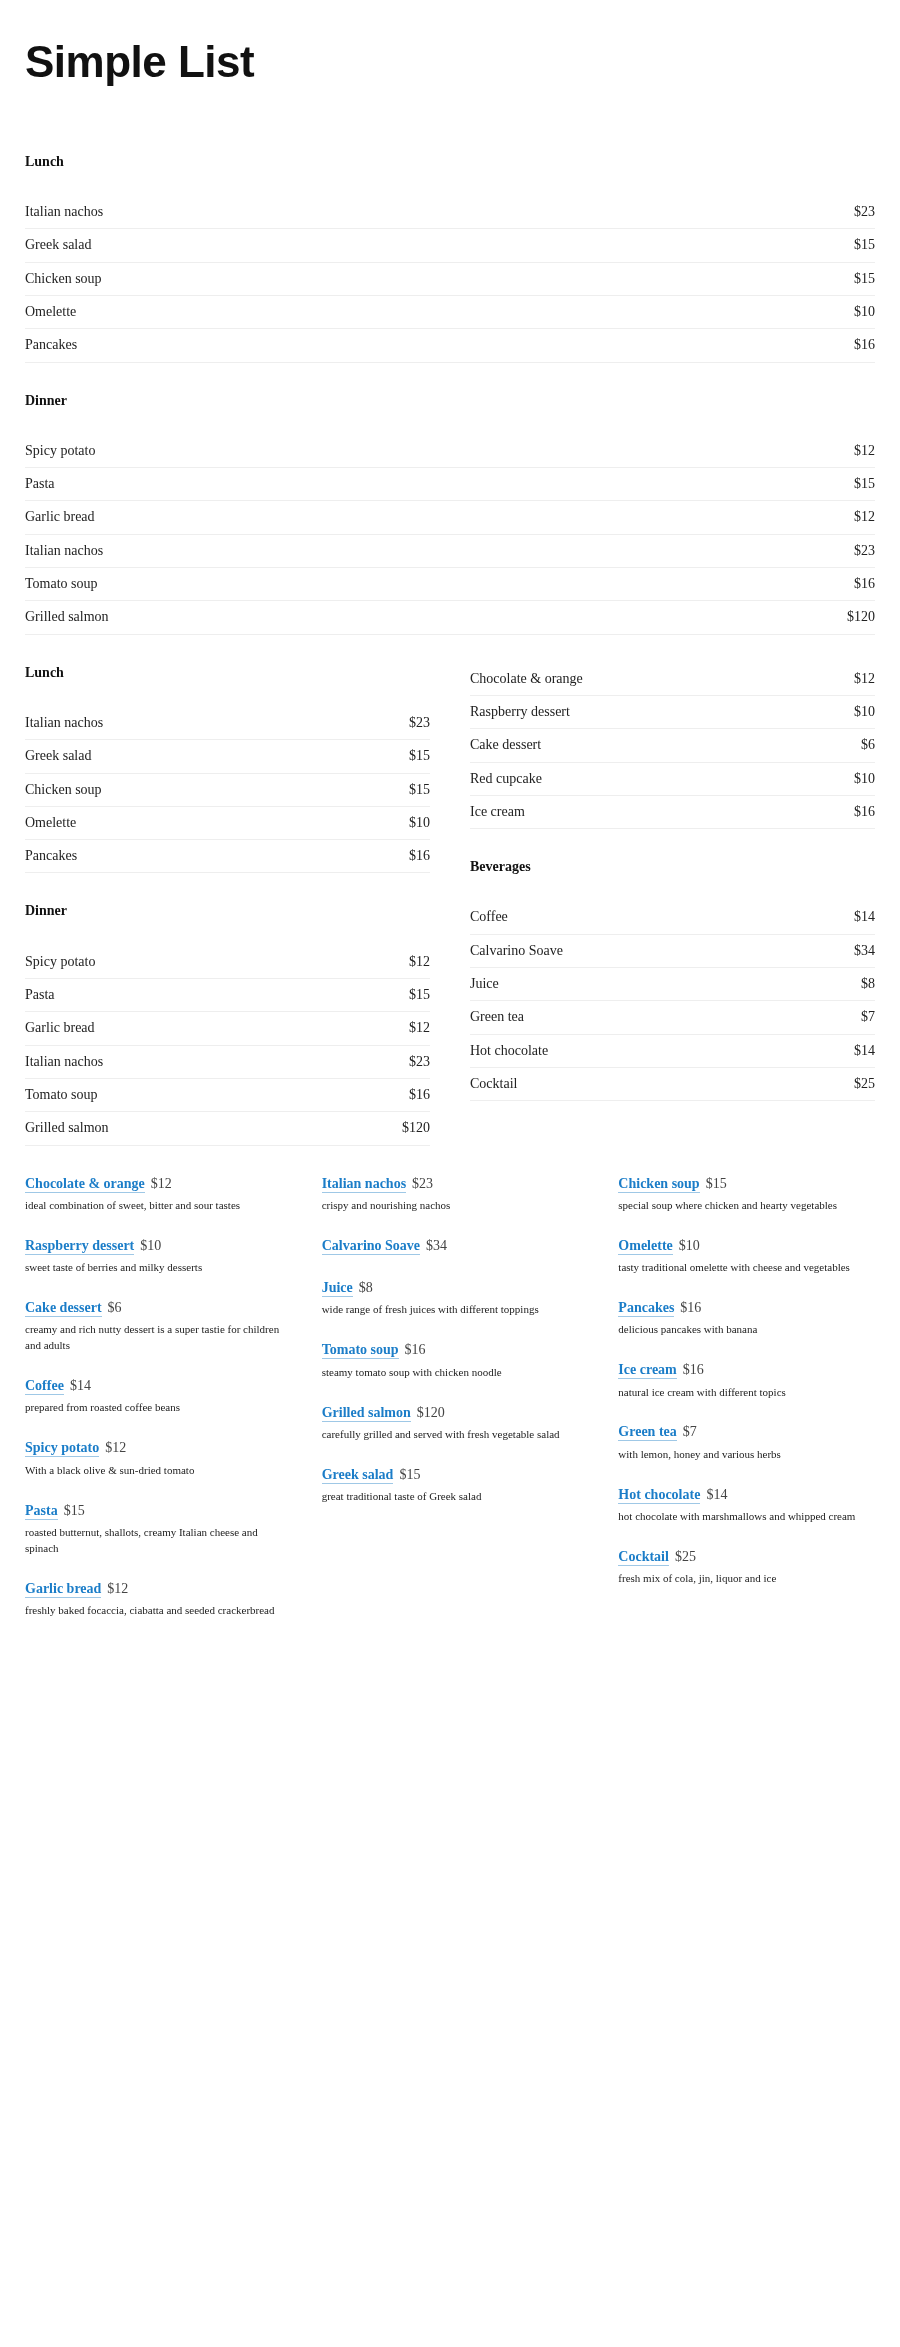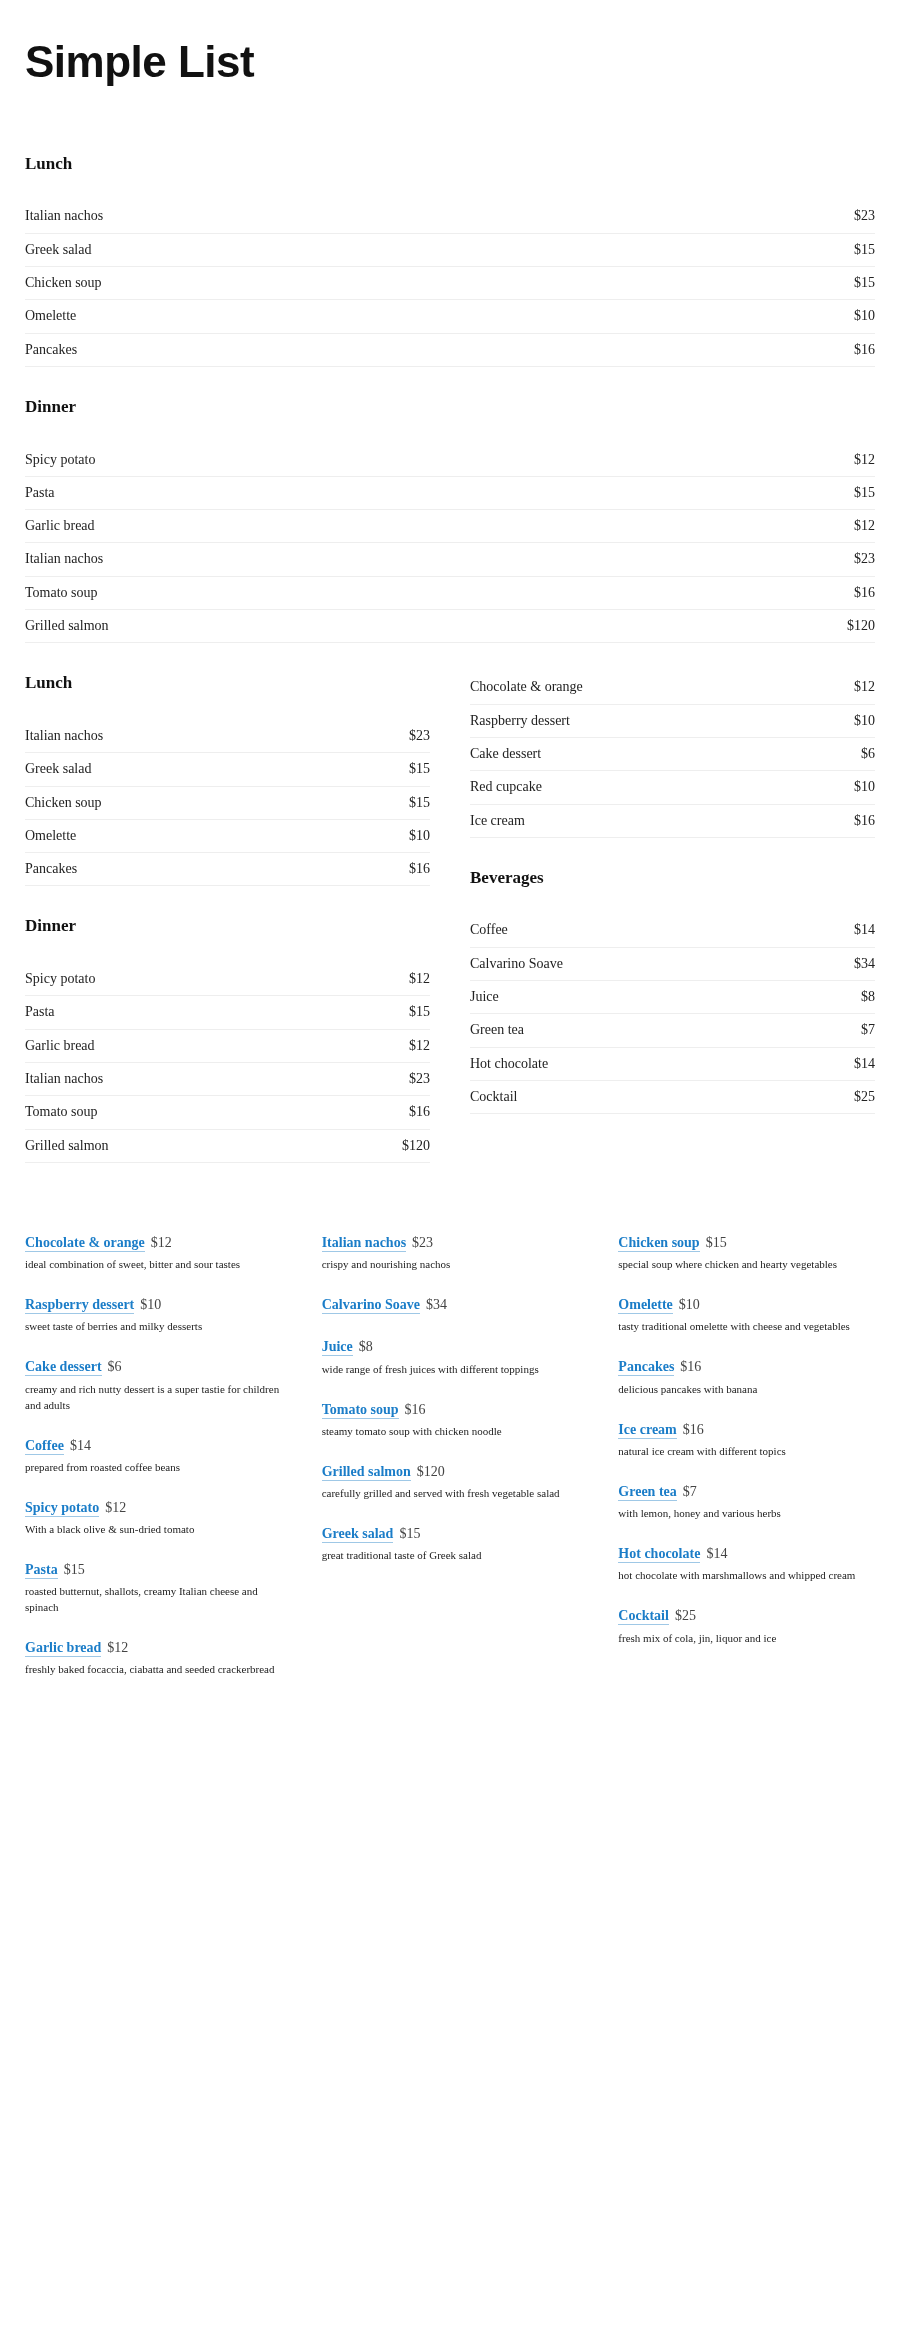--- a/index.html
+++ b/index.html
@@ -18,21 +18,21 @@
     font-weight: 700;
     color: #111;
     margin-bottom: 58px;
     letter-spacing: -0.5px;
   }
   .section {
     margin-bottom: 28px;
   }
   .section-title {
     font-weight: 700;
-    font-size: 17px;
+    font-size: 14px;
     color: #111;
     margin-bottom: 24px;
   }
   .menu-row {
     display: flex;
     justify-content: space-between;
     align-items: baseline;
     padding: 6px 0 6px 0;
     border-bottom: 1px solid #eee;
   }
@@ -48,21 +48,20 @@
   .two-col {
     display: flex;
     gap: 40px;
   }
   .two-col > .col {
     flex: 1;
   }
   .three-col {
     display: flex;
     gap: 40px;
-    margin-top: 42px;
   }
   .three-col > .col3 {
     flex: 1;
   }
   .desc-item {
     margin-bottom: 22px;
   }
   .desc-title {
     display: inline;
     color: #1b7dc8;

